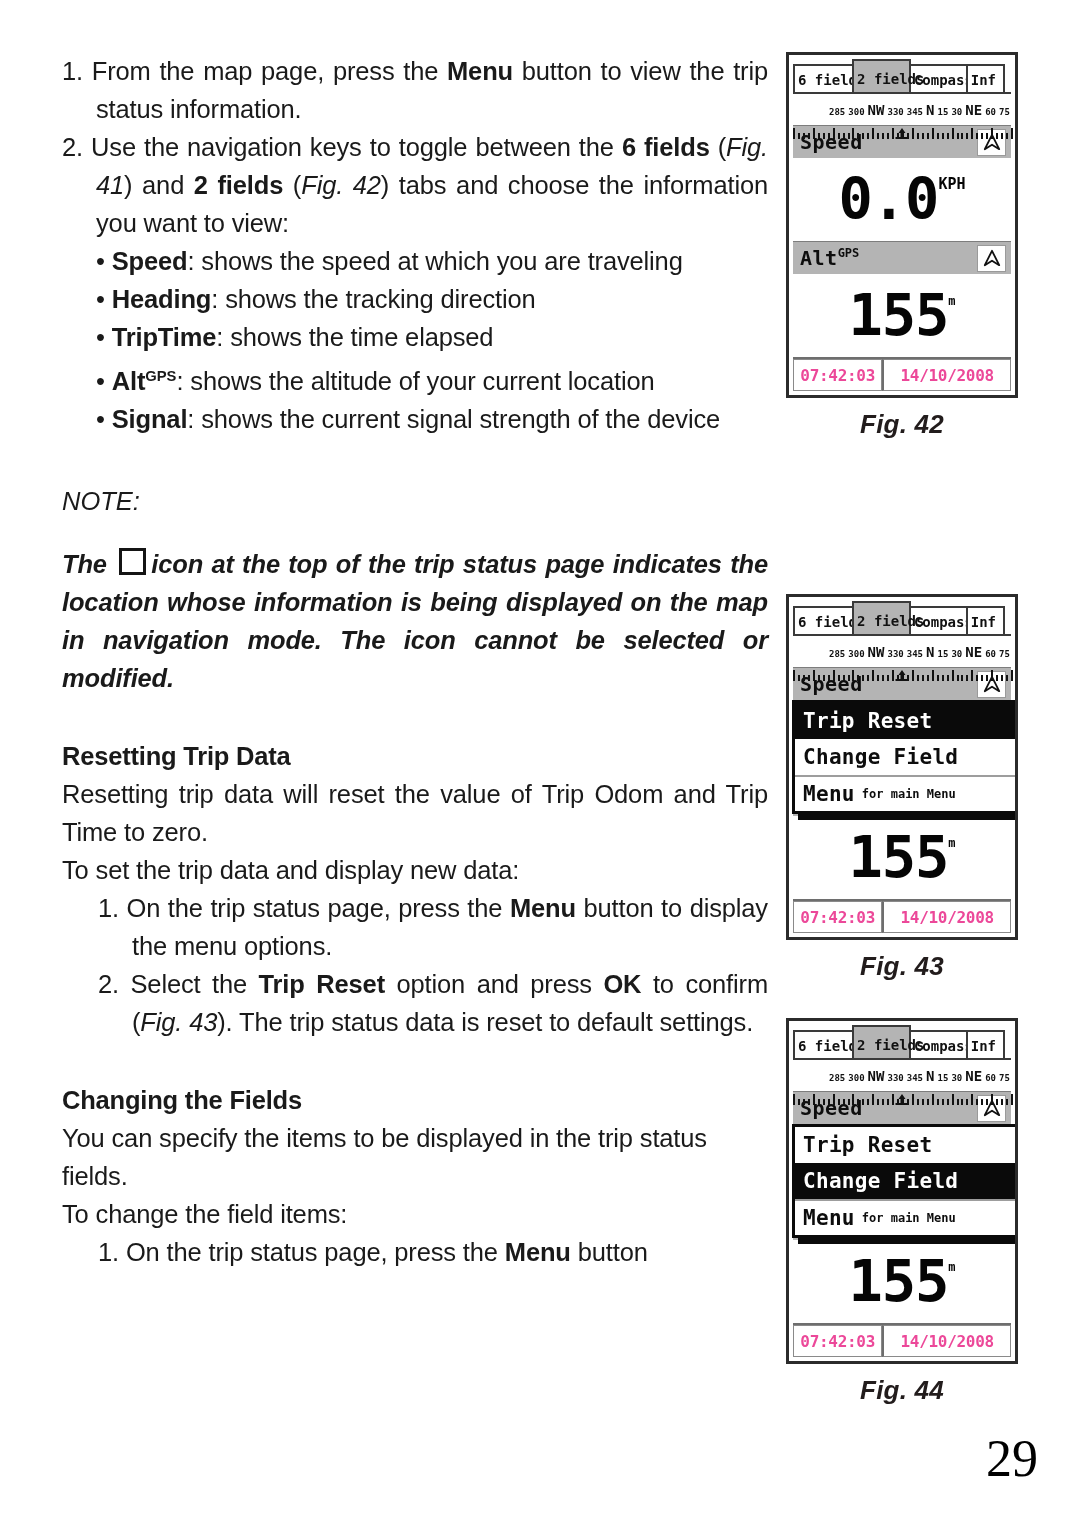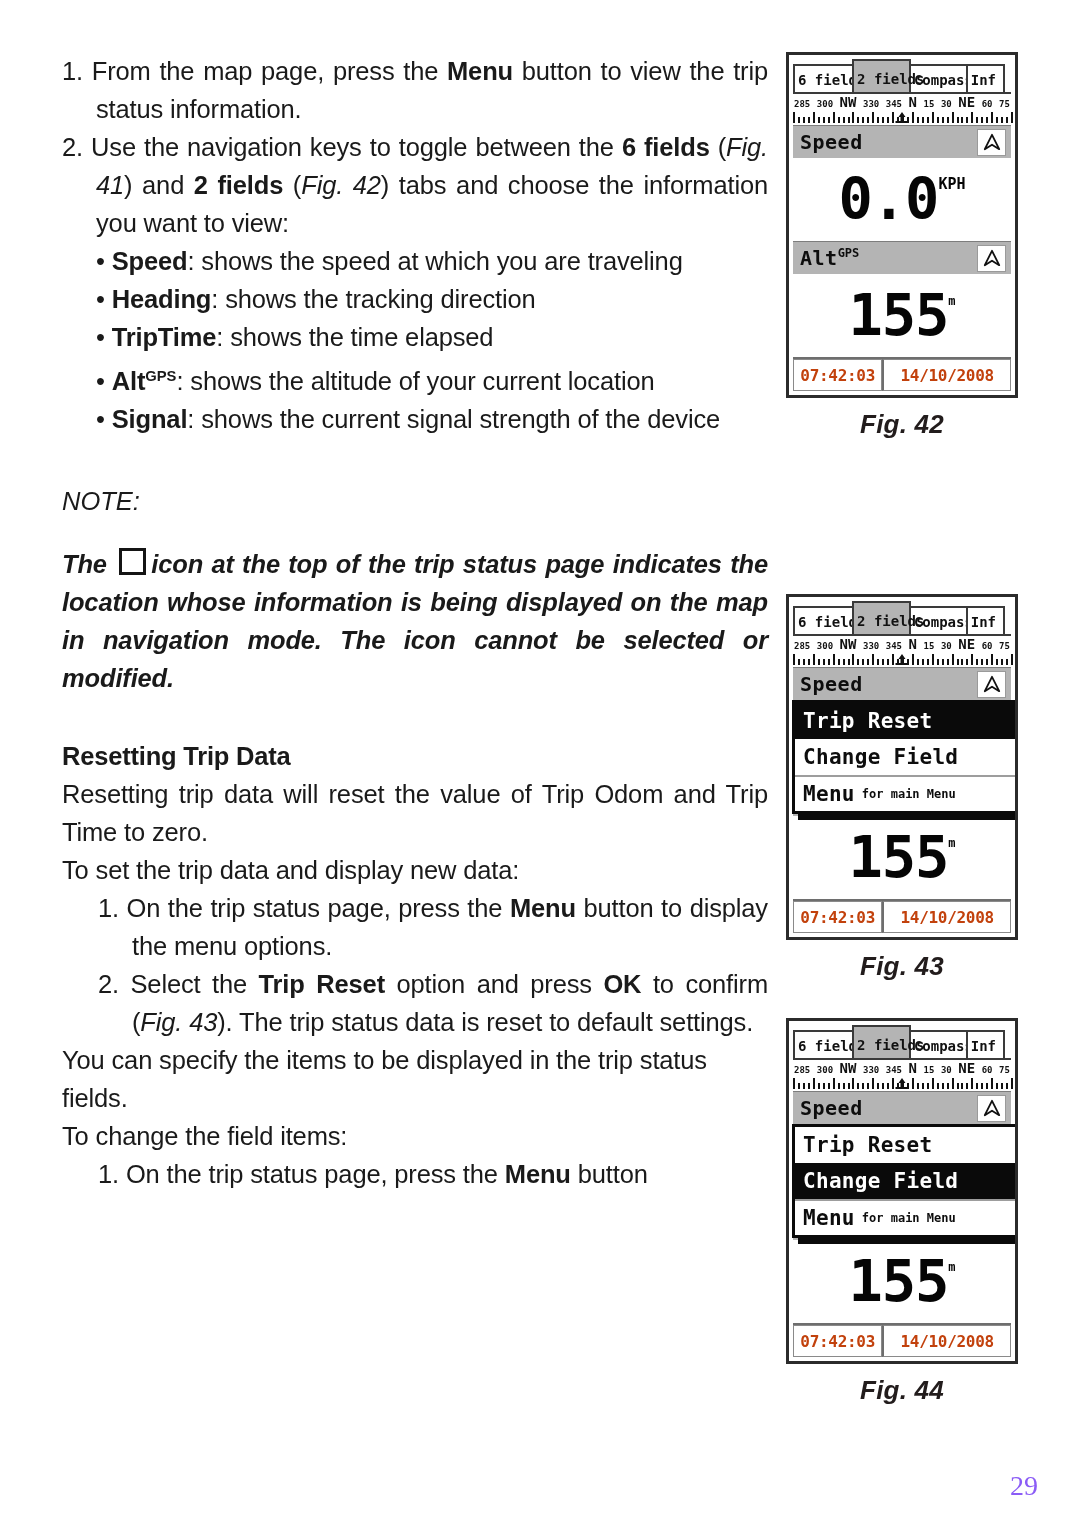--- a/index.html
+++ b/index.html
@@ -75,21 +75,21 @@
     white-space:nowrap;box-sizing:border-box;height:28px;
     display:flex;align-items:center;color:#111;
   }
   .tab.active{background:#b4b4b4;height:33px;padding-top:10px;position:relative;z-index:3;}
   .tab.clipped{overflow:hidden;}
 
   
   .ruler{position:relative;height:30px;margin-top:0;border-top:2px solid #3a3a3a;padding-top:1px;}
   .rul-labels{
     display:flex;justify-content:space-between;align-items:flex-end;
-    height:14px;padding:0 1px;
+    height:14px;padding:8px 1px;margin-left:35px;
   }
   .rul-labels span{font-size:9px;font-weight:bold;line-height:1;color:#111;}
   .rul-labels span.card{font-size:14px;}
   .rul-ticks{height:13px;position:relative;margin-top:1px;}
   .rul-ticks i{position:absolute;bottom:0;width:2px;background:#111;}
   .rul-marker{
     position:absolute;left:50%;bottom:0;transform:translateX(-50%);
     width:17px;height:11px;
   }
 
@@ -118,21 +118,21 @@
   .fval .unit{
     font-size:15px;font-weight:bold;align-self:flex-start;margin-top:17px;
     color:#050505;letter-spacing:0;
   }
   .fval .unit.tiny{font-size:12px;margin-top:20px;}
 
   
   .statusbar{display:flex;height:32px;border-top:2px solid #6e6e6e;}
   .statusbar div{
     flex:0 0 auto;display:flex;align-items:center;justify-content:center;
-    font-size:16px;font-weight:bold;color:#c2410c;border:1px solid #8a8a8a;
+    font-size:16px;font-weight:bold;color:#ec4899;border:1px solid #8a8a8a;
     box-sizing:border-box;background:#fff;letter-spacing:-0.3px;
   }
   .statusbar .st-time{width:41%;}
   .statusbar .st-date{width:59%;border-left:2px solid #6e6e6e;}
 
   
   .menuwrap{position:relative;}
   .popup{
     position:absolute;left:-1px;top:0;width:226px;
     background:#ffffff;border:3px solid #0a0a0a;
@@ -143,22 +143,22 @@
     height:36px;display:flex;align-items:center;padding-left:8px;
     font-size:21px;font-weight:bold;color:#0d0d0d;letter-spacing:0.3px;
     box-sizing:border-box;
   }
   .mi.sel{background:#0a0a0a;color:#ffffff;}
   .mi.sep{border-top:2px solid #9d9d9d;}
   .mi .small{font-size:12px;font-weight:bold;margin-left:7px;letter-spacing:0;}
 
   
   .pageno{
-    position:absolute;right:42px;bottom:22px;
-    font-size:28px;color:#8b5cf6;font-family:"Liberation Serif","DejaVu Serif",serif;
+    position:absolute;right:42px;bottom:36px;
+    font-size:52px;color:#000000;font-family:"Liberation Serif","DejaVu Serif",serif;
   }
 </style>
 </head>
 <body>
 
 <div class="col-text">
 
   <p class="p num-item" id="step1">1. From the map page, press the <b>Menu</b> button to view the trip status information.</p>
   <p class="p num-item" id="step2">2. Use the navigation keys to toggle between the <b>6 fields</b> (<i>Fig. 41</i>) and <b>2 fields</b> (<i>Fig. 42</i>) tabs and choose the information you want to view:</p>
 
@@ -174,20 +174,21 @@
   <p class="note-body">
     <span>The </span><span class="sq-icon"></span><span>icon at the top of the trip status page indicates the location whose information is being displayed on the map in navigation mode. The icon cannot be selected or modified.</span>
   </p>
 
   <h2 class="h-sub">Resetting Trip Data</h2>
   <p class="p">Resetting trip data will reset the value of Trip Odom and Trip Time to zero.</p>
   <p class="p nojust">To set the trip data and display new data:</p>
   <p class="p num-item" style="margin-left:36px" id="r-step1">1. On the trip status page, press the <b>Menu</b> button to display the menu options.</p>
   <p class="p num-item" style="margin-left:36px" id="r-step2">2.  Select the <b>Trip Reset</b> option and press <b>OK</b> to confirm (<i>Fig. 43</i>). The trip status data is reset to default settings.</p>
 
+  <h2 class="h-sub">Changing the Fields</h2>
   <p class="p nojust">You can specify the items to be displayed in the trip status fields.</p>
   <p class="p nojust">To change the field items:</p>
   <p class="p num-item nojust" style="margin-left:36px" id="f-step1">1. On the trip status page, press the <b>Menu</b> button</p>
 
 </div>
 
 <div class="figure" style="left:786px;top:52px;" id="fig0">
     <div class="device">
       <div class="dev-inner">
         <div class="tabs">

